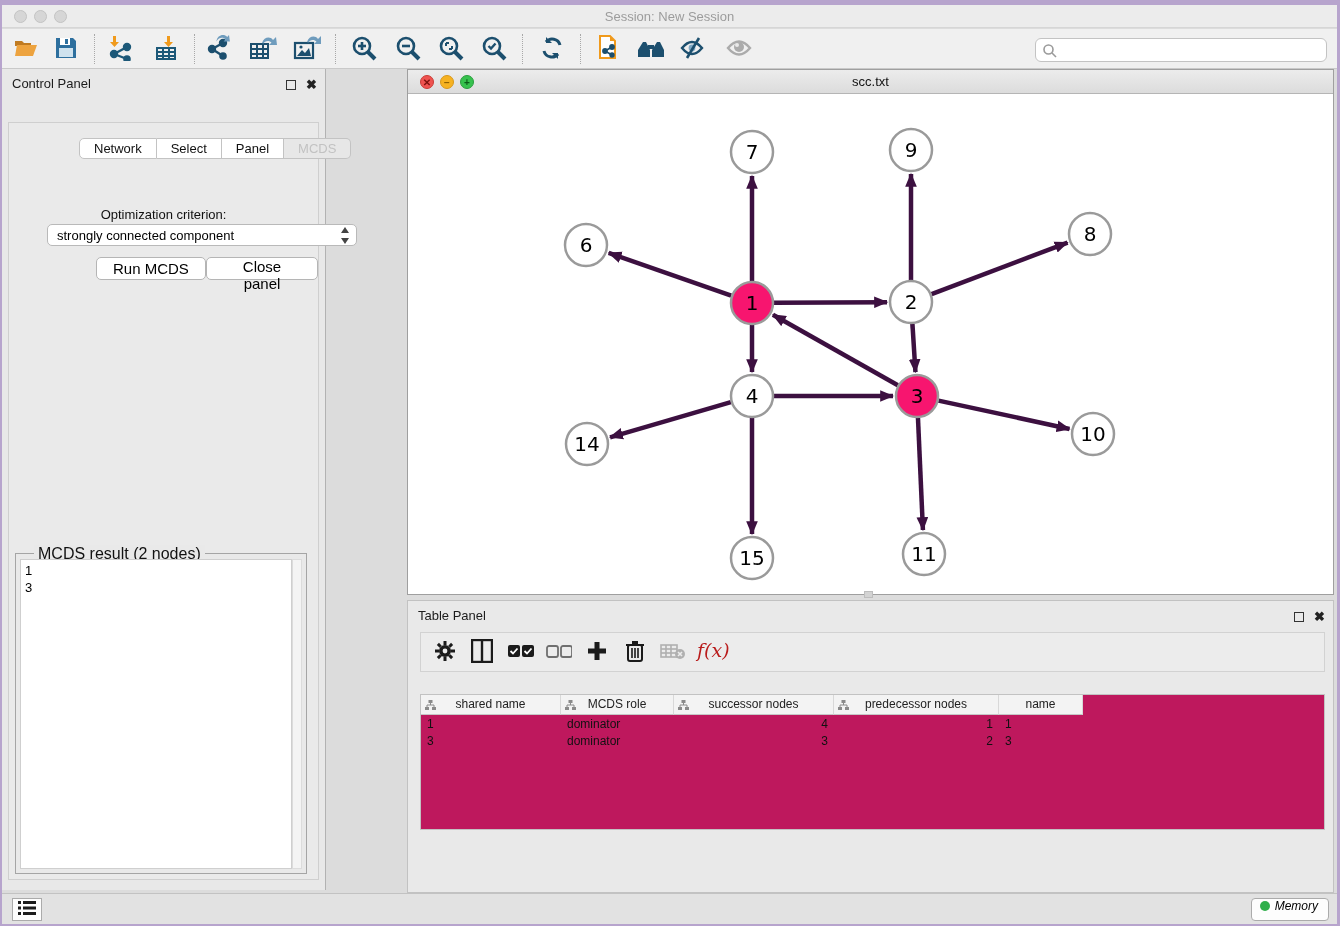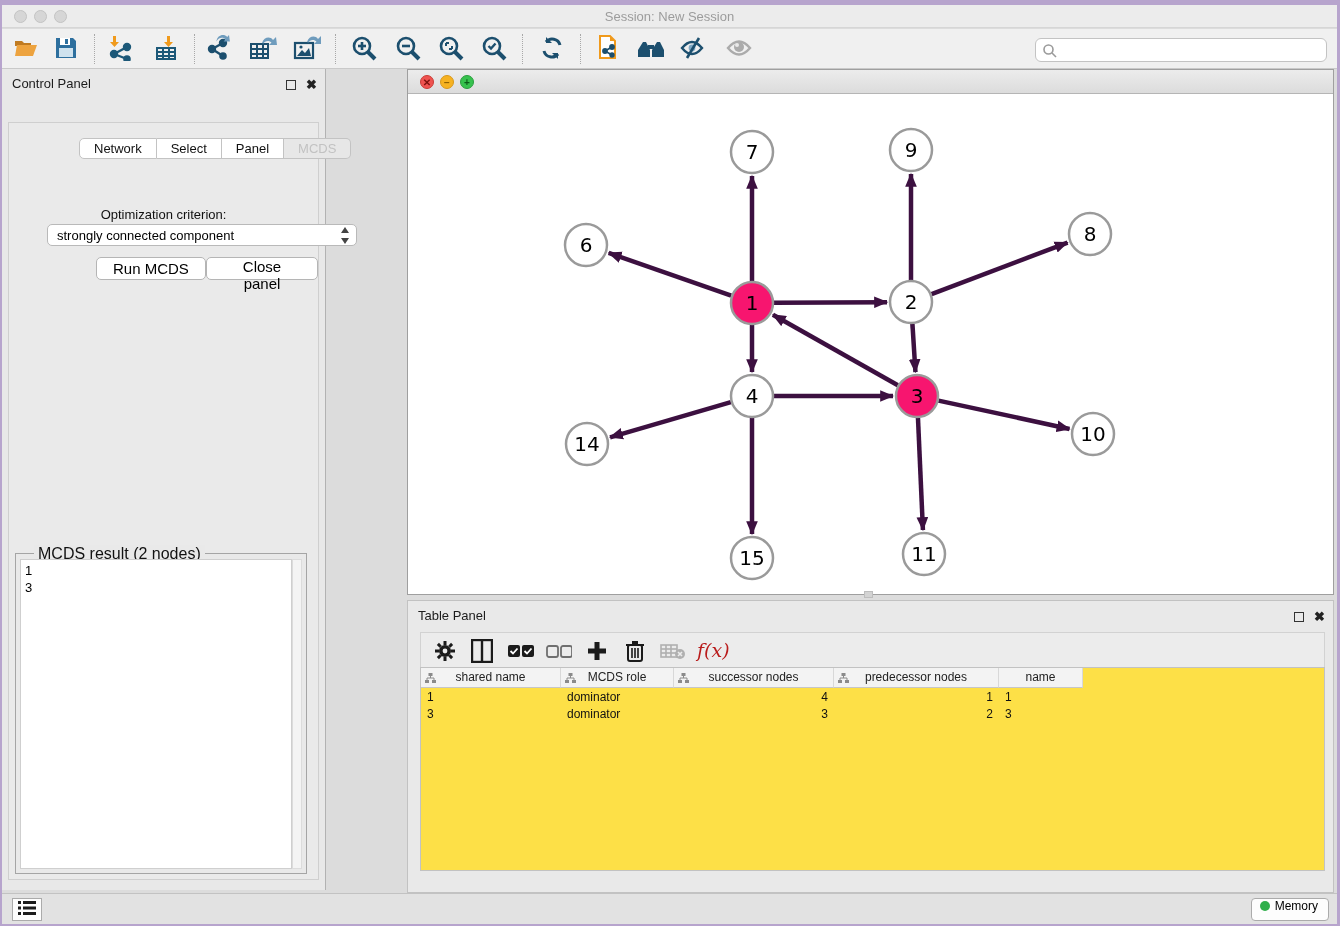--- a/index.html
+++ b/index.html
@@ -47,39 +47,39 @@
   .net-title { position:absolute; top:4px; left:0; right:0; text-align:center; font-size:13px; color:#111; }
   .net-dot { position:absolute; top:5px; width:14px; height:14px; border-radius:50%; text-align:center; font-size:10px; font-weight:bold; line-height:14px; cursor:pointer; }
   .net-canvas { position:absolute; top:25px; left:0; right:0; bottom:0; background:#fff; }
   .grip { position:absolute; left:456px; bottom:-4px; width:9px; height:7px; background:#d3d3d3; border:1px solid #bdbdbd; }
 
   
   .table-panel { position:absolute; top:595px; left:405px; right:3px; bottom:31px; background:#e9e9e9; border:1px solid #c2c2c2; }
   .tp-toolbar { position:absolute; top:31px; left:12px; right:8px; height:40px; background:#ececec; border:1px solid #d2d2d2; }
   .tp-tbtn { position:absolute; top:4px; width:32px; height:30px; background:transparent; border:none; cursor:pointer; }
   .fx-label { font-family:"DejaVu Serif", serif; font-style:italic; font-size:19px; color:#b91c1c; }
-  .tp-table { position:absolute; top:66px; left:12px; right:8px; height:204px; background:#fde047; border:1px solid #c2c2c2; overflow:hidden; }
+  .tp-table { position:absolute; top:93px; left:12px; right:8px; height:136px; background:#be185d; border:1px solid #c2c2c2; overflow:hidden; }
   .thead { position:absolute; top:0; left:0; height:20px; display:flex; }
   .th { position:relative; height:20px; background:#f3f3f3; border-right:1px solid #d8d8d8; border-bottom:1px solid #c6c6c6; font-size:12px; color:#222; text-align:center; line-height:19px; }
   .th .tree-ic { position:absolute; left:4px; top:5px; }
   .trow { position:absolute; left:0; height:17px; display:flex; font-size:12px; color:#111; }
   .td { height:17px; line-height:17px; padding:0 6px; white-space:nowrap; overflow:hidden; }
   .w0{width:140px;} .w1{width:113px;} .w2{width:160px;} .w3{width:165px;} .w4{width:84px;}
   .ar{text-align:right;} .al{text-align:left;}
   .tp-tabs { position:absolute; bottom:10px; left:0; right:0; text-align:center; }
   .tp-tabgroup { display:inline-flex; }
   .tp-tab { font-size:13px; padding:3px 14px; background:#fff; border:1px solid #bcbcbc; border-left:none; color:#111; cursor:pointer; }
   .tp-tab:first-child { border-left:1px solid #bcbcbc; border-radius:5px 0 0 5px; }
   .tp-tab:last-child { border-radius:0 5px 5px 0; }
   .tp-tab.sel { background:#e2e2e2; color:#b6b6b6; }
 
   
   .status-bar { position:absolute; left:0; right:0; bottom:0; height:31px; background:#e2e2e2; border-top:1px solid #c2c2c2; }
   .list-btn { position:absolute; left:10px; top:4px; width:30px; height:23px; background:#fdfdfd; border:1px solid #ababab; cursor:pointer; }
-  .mem-btn { position:absolute; right:8px; top:4px; height:23px; background:#fdfdfd; border:1px solid #ababab; border-radius:4px; font-size:12px; padding:0 10px 12px 8px; cursor:pointer; font-family:"Liberation Sans",sans-serif; }
+  .mem-btn { position:absolute; right:8px; top:4px; height:23px; background:#fdfdfd; border:1px solid #ababab; border-radius:4px; font-size:12px; padding:0 10px 12px 8px; cursor:pointer; font-family:"Liberation Sans",sans-serif;font-style:italic; }
   .mem-dot { display:inline-block; width:10px; height:10px; border-radius:50%; background:#2faf4b; margin-right:5px; vertical-align:-1px; }
 </style>
 </head>
 <body>
 
 <div id="app">
 
   <div class="titlebar">
     <span class="tl-dot" style="left:12px"></span>
     <span class="tl-dot" style="left:32px"></span>
@@ -276,20 +276,21 @@
         <div class="mcds-scroll"></div>
       </div>
     </div>
   </div>
 
   <div class="net-window">
     <div class="net-titlebar">
       <span class="net-dot" style="left:12px;background:#ef5350;border:1px solid #ca3c36;color:#7c100c">✕</span>
       <span class="net-dot" style="left:32px;background:#f6b221;border:1px solid #d9981a;color:#8a5d00">−</span>
       <span class="net-dot" style="left:52px;background:#37c24e;border:1px solid #2b9e3e;color:#0b5c19">+</span>
+      <div class="net-title">scc.txt</div>
     </div>
     <div class="net-canvas">
       <svg id="graph-svg" width="930" height="500">
           <defs>
             <marker id="arrow" viewBox="0 0 12 10" refX="11" refY="5" markerWidth="14" markerHeight="12" markerUnits="userSpaceOnUse" orient="auto">
               <path d="M0,0 L12,5 L0,10 Z" fill="#3C1040"></path>
             </marker>
           </defs>
           <line x1="344" y1="186" x2="344" y2="81" stroke="#3C1040" stroke-width="4.5" marker-end="url(#arrow)"></line>
           <line x1="323.23121807335133" y1="200.7434376400866" x2="200.65685301088945" y2="157.91624984717825" stroke="#3C1040" stroke-width="4.5" marker-end="url(#arrow)"></line>

